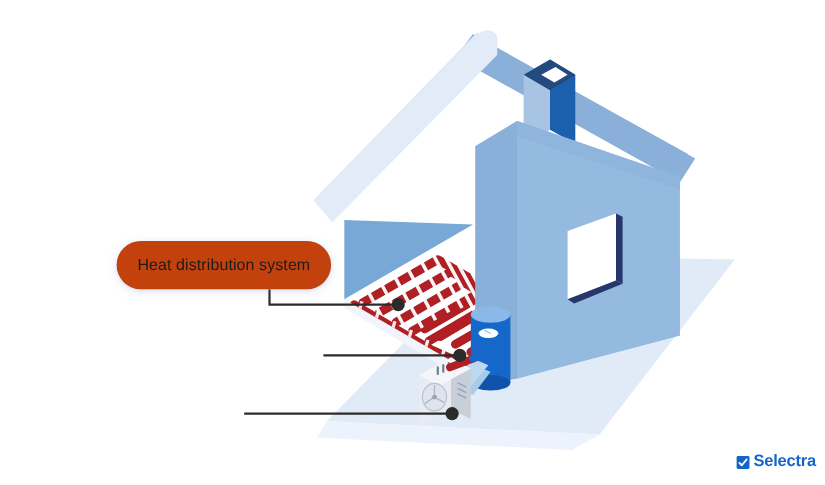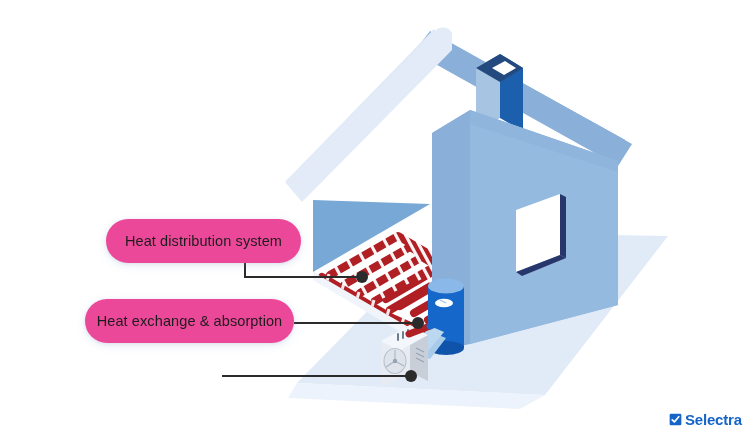--- a/index.html
+++ b/index.html
@@ -26,21 +26,21 @@
     height: 441px;
   }
 
   
   .callout {
     position: absolute;
     display: flex;
     align-items: center;
     justify-content: center;
     box-sizing: border-box;
-    background: #ec4899;
+    background: #c2410c;
     border-radius: 22px;
     box-shadow: 0 2px 10px rgba(120, 145, 190, 0.20),
                 0 1px 3px rgba(120, 145, 190, 0.14);
     color: #1c1c1c;
     font-family: "Liberation Sans", sans-serif;
     font-size: 14.5px;
     font-weight: 400;
     letter-spacing: 0.1px;
     white-space: nowrap;
   }
@@ -67,21 +67,21 @@
     width: 148px;
     height: 44px;
   }
 
   
   #brand {
     position: absolute;
     left: 669px;
     top: 412px;
     display: flex;
-    align-items: center;
+    align-items: flex-end;
     gap: 3px;
   }
   #brand-mark {
     display: block;
     width: 13px;
     height: 13px;
   }
   #brand-name {
     font-family: "Liberation Sans", sans-serif;
     font-size: 15px;
@@ -259,23 +259,20 @@
 
       <line x1="222" y1="376" x2="406" y2="376" stroke="#2b2b2b" stroke-width="2"></line>
       <circle cx="411" cy="376" r="6" fill="#2b2b2b"></circle>
     </g>
   </svg>
 
   <div class="callout" id="callout-heat-distribution">
     <span class="callout-text">Heat distribution system</span>
   </div>
 
-  <div class="callout" id="callout-heat-exchange">
-    <span class="callout-text">Heat exchange &amp; absorption</span>
-  </div>
 
 
   <div id="brand">
     <svg id="brand-mark" viewBox="0 0 16 16">
       <rect x="0.8" y="0.8" width="14.4" height="14.4" rx="1.6" fill="#1565c9"></rect>
       <path d="M4 8.4 L6.6 11 L12 4.6" fill="none" stroke="#ffffff" stroke-width="2.1" stroke-linecap="round" stroke-linejoin="round"></path>
     </svg>
     <span id="brand-name">Selectra</span>
   </div>
 

